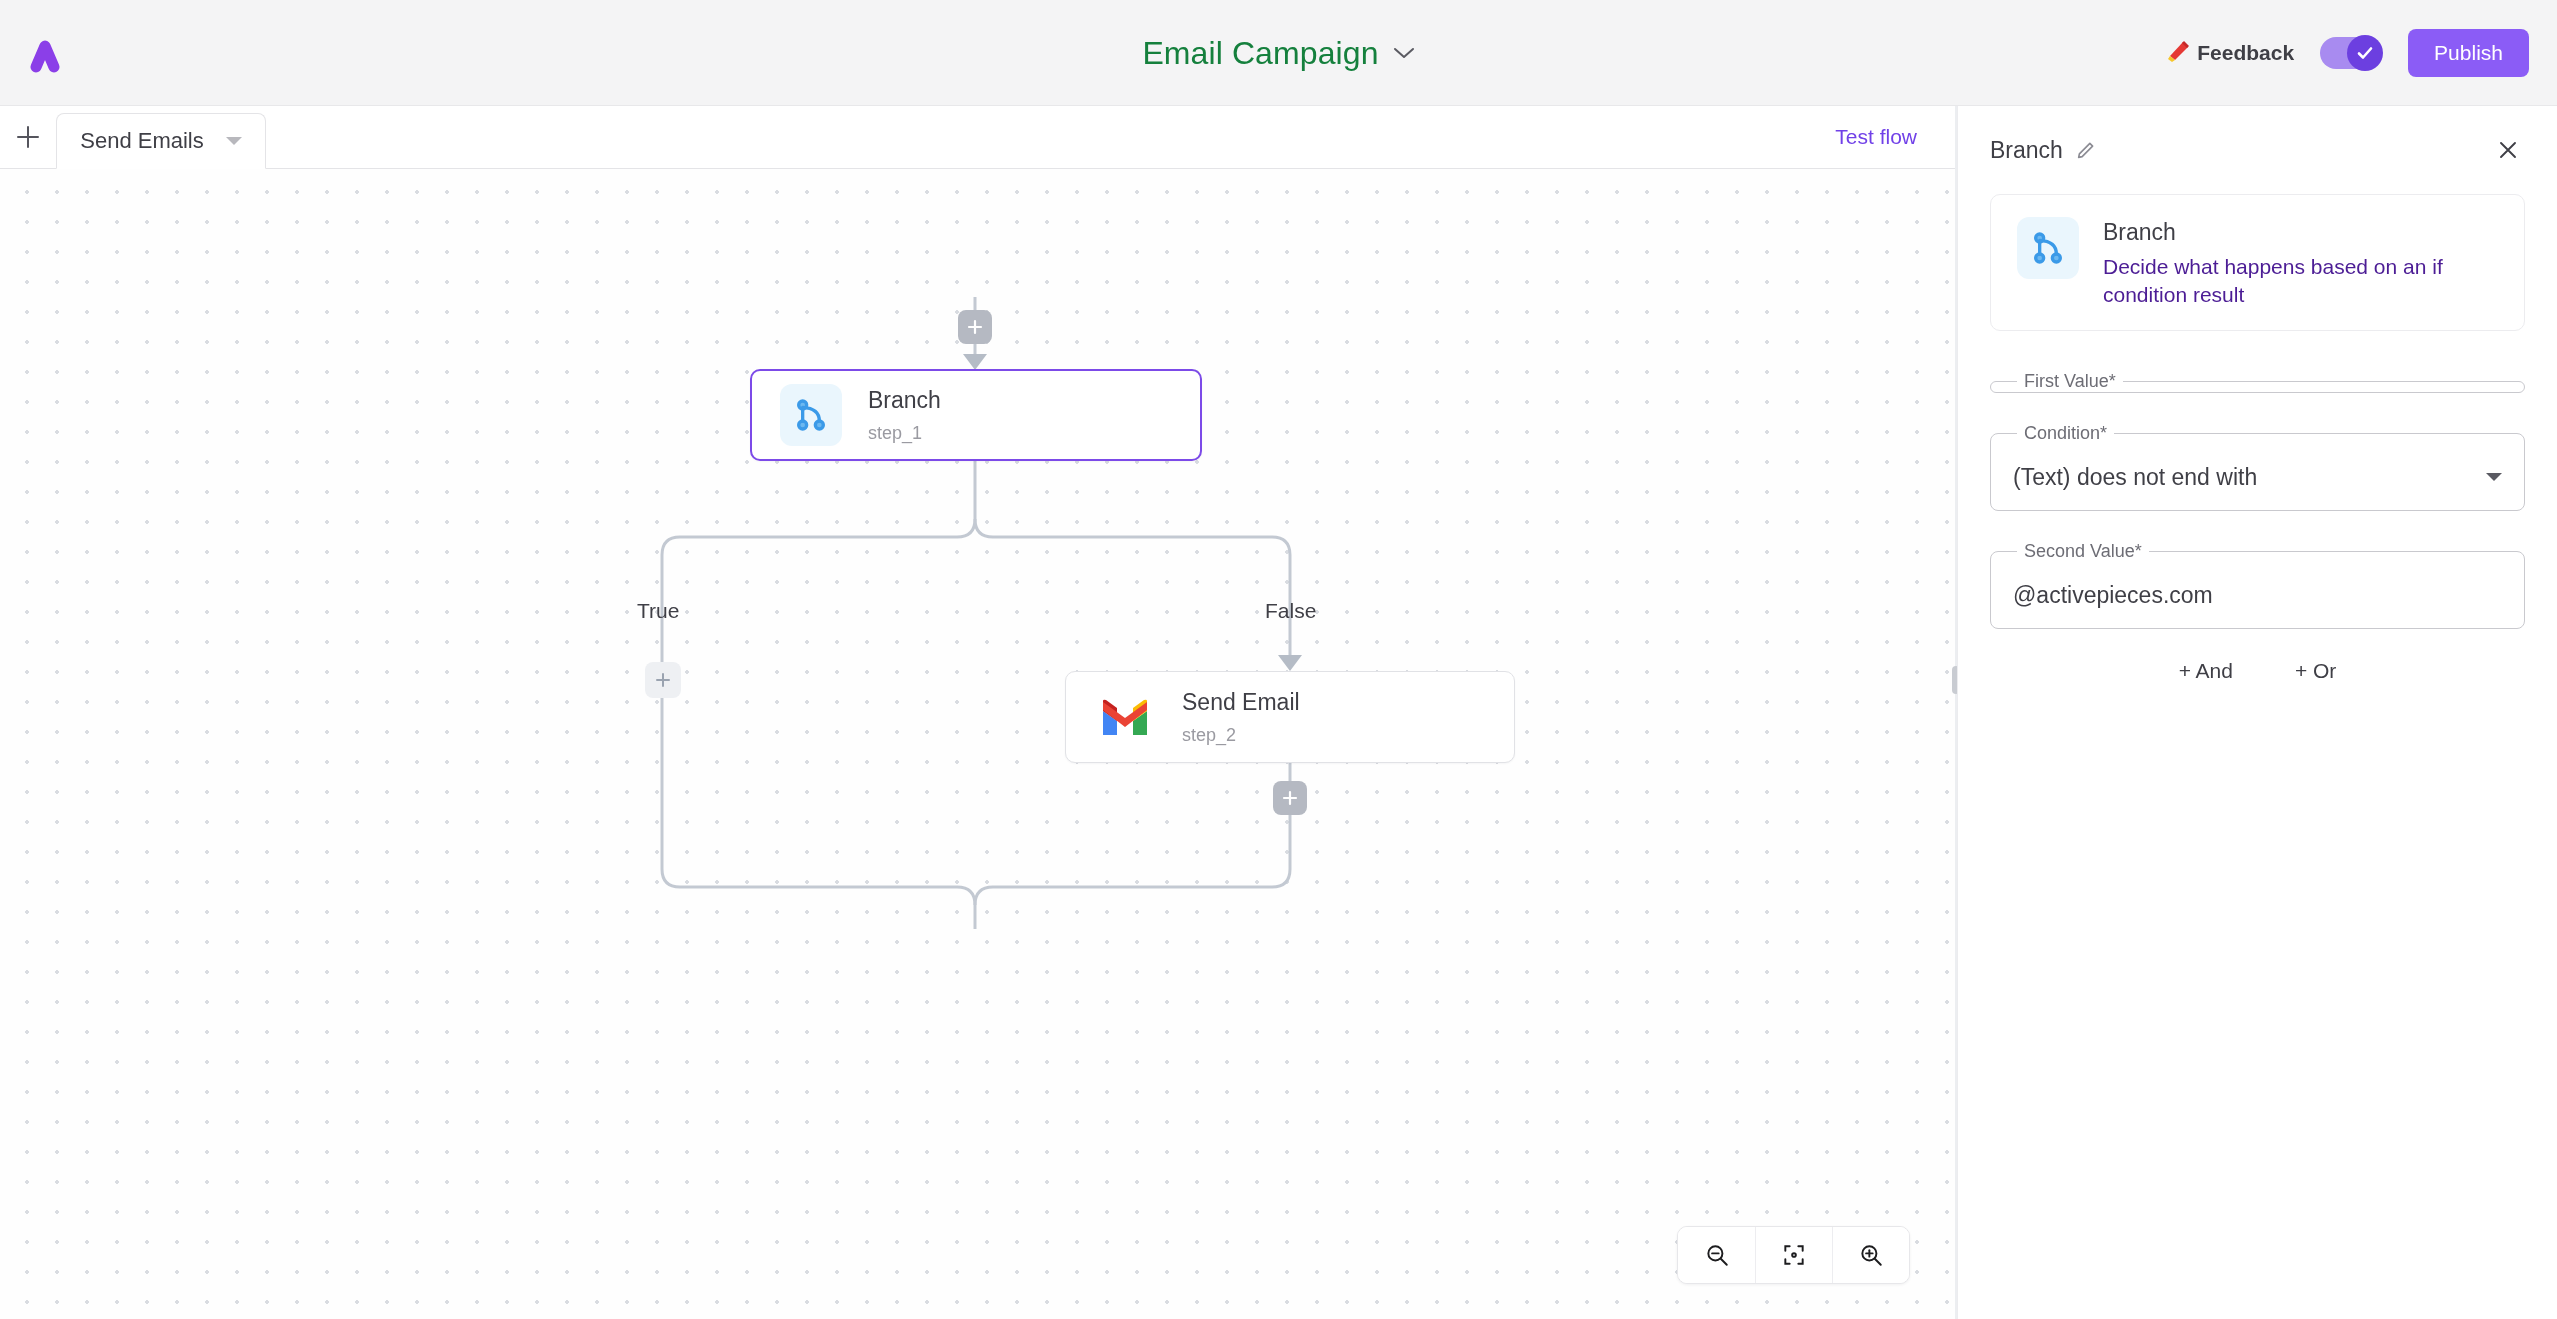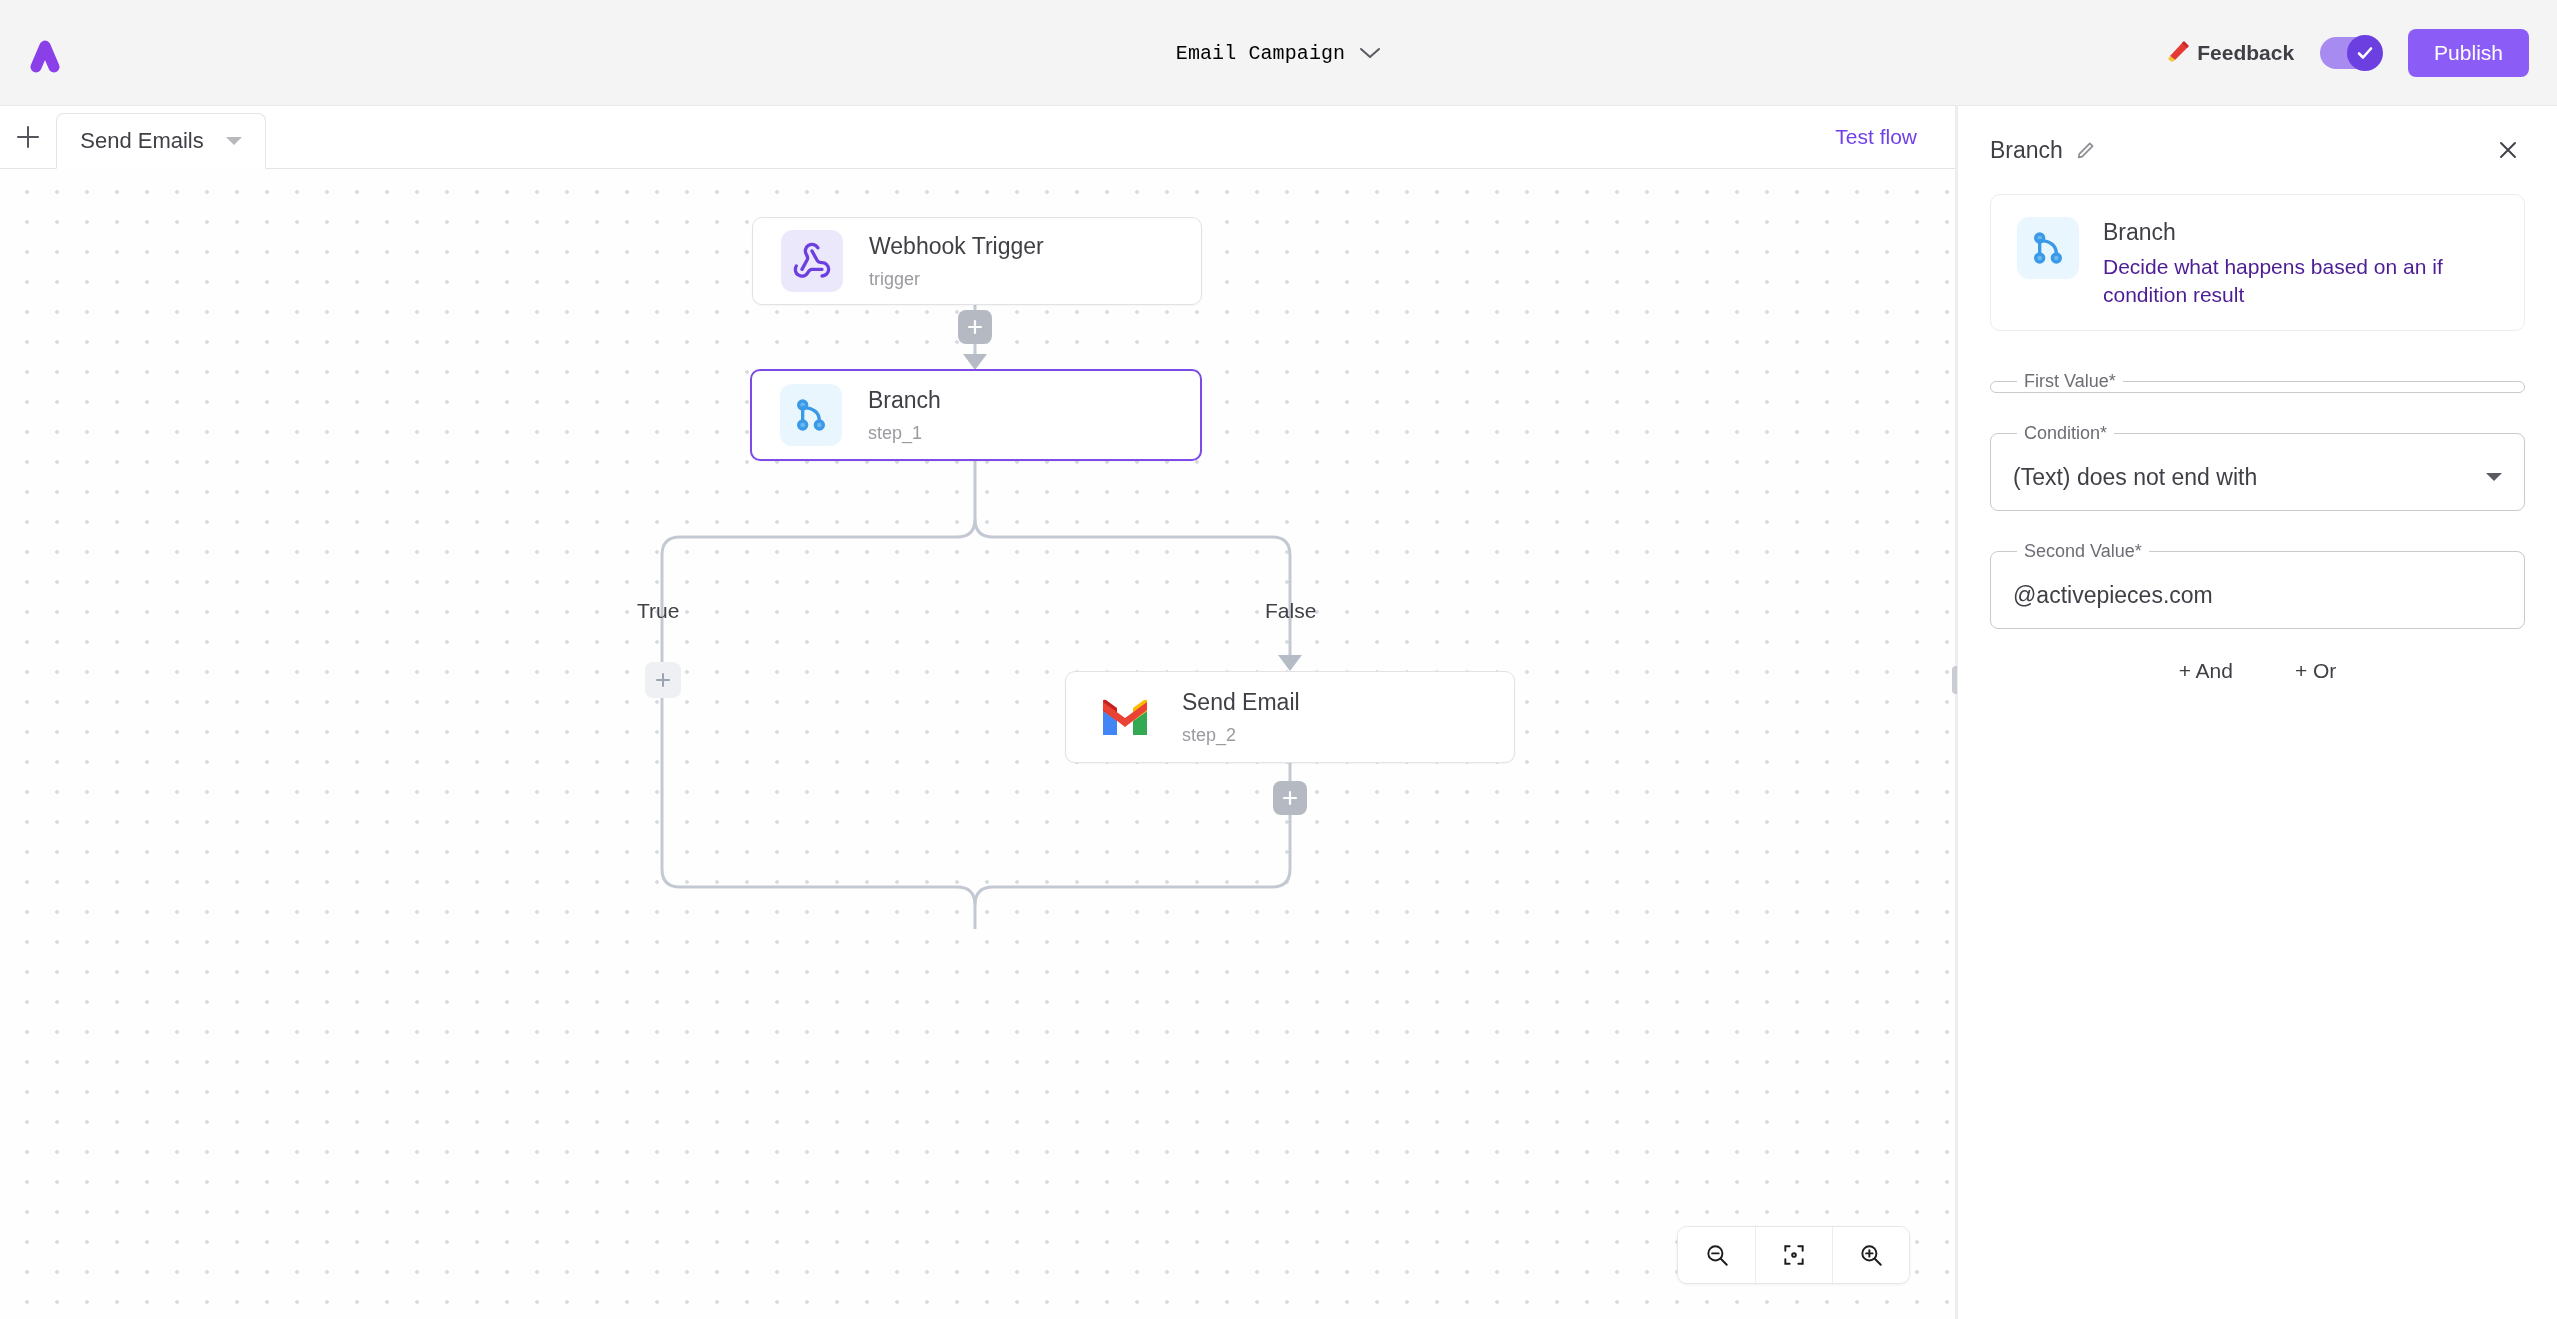--- a/index.html
+++ b/index.html
@@ -18,21 +18,21 @@
     border-bottom: 1px solid #e8e8ea;
     display: flex; align-items: center;
     position: relative;
   }
   .logo { margin-left: 18px; width: 54px; height: 54px; display: flex; align-items: center; justify-content: center; }
   .topbar-title {
     position: absolute; left: 0; right: 0; top: 0; height: 106px;
     display: flex; align-items: center; justify-content: center; gap: 14px;
     pointer-events: none;
   }
-  .flow-name { font-size: 20px; color: #000000; letter-spacing: .1px; pointer-events: auto; cursor: pointer; font-family: Liberation Mono, monospace; }
+  .flow-name { font-size: 32px; color: #15803d; letter-spacing: .1px; pointer-events: auto; cursor: pointer; }
   .chev-down { pointer-events: auto; cursor: pointer; display: flex; }
   .topbar-right {
     position: absolute; right: 28px; top: 0; height: 106px;
     display: flex; align-items: center; gap: 26px;
   }
   .feedback { display: flex; align-items: center; gap: 5px; cursor: pointer; }
   .feedback-label { font-size: 21px; color: #3f3f46; font-weight: 600; }
   .toggle {
     width: 62px; height: 32px; border-radius: 16px;
     background: #a88bf0; position: relative; cursor: pointer;
@@ -268,33 +268,20 @@
 
             <path d="M1290 584 V 700 Q 1290 718 1272 718 H 993 Q 975 718 975 736"></path>
           </g>
 
           <g fill="#b5bcc6">
             <path d="M963 185 L987 185 L975 201 Z"></path>
             <path d="M1278 486 L1302 486 L1290 502 Z"></path>
           </g>
         </svg>
 
-        <div class="node" style="left:752px; top:48px; width:450px; height:88px;">
-          <div class="node-icon-box webhook">
-            <svg width="40" height="40" viewBox="0 0 24 24" fill="none" stroke="#6c3fe0" stroke-width="2" stroke-linecap="round" stroke-linejoin="round">
-              <path d="M18 16.98h-5.99c-1.1 0-1.95.94-2.48 1.9A4 4 0 0 1 2 17c.01-.7.2-1.4.57-2"></path>
-              <path d="m6 17 3.13-5.78c.53-.97.1-2.18-.5-3.1a4 4 0 1 1 6.89-4.06"></path>
-              <path d="m12 6 3.13 5.73C15.66 12.7 16.9 13 18 13a4 4 0 0 1 0 8"></path>
-            </svg>
-          </div>
-          <div class="node-texts">
-            <span class="node-title">Webhook Trigger</span>
-            <span class="node-sub">trigger</span>
-          </div>
-        </div>
 
         <div class="edge-plus" style="left:958px; top:141px;">
           <svg width="18" height="18" viewBox="0 0 18 18">
               <path d="M9 3 V15 M3 9 H15" stroke="#fff" stroke-width="2.2" stroke-linecap="round"></path>
             </svg>
         </div>
 
         <div class="node selected" style="left:750px; top:200px; width:452px; height:92px;">
           <div class="node-icon-box branch">
             <svg width="40" height="40" viewBox="0 0 24 24" fill="none" stroke="#3b9ae8" stroke-width="2" stroke-linecap="round">

